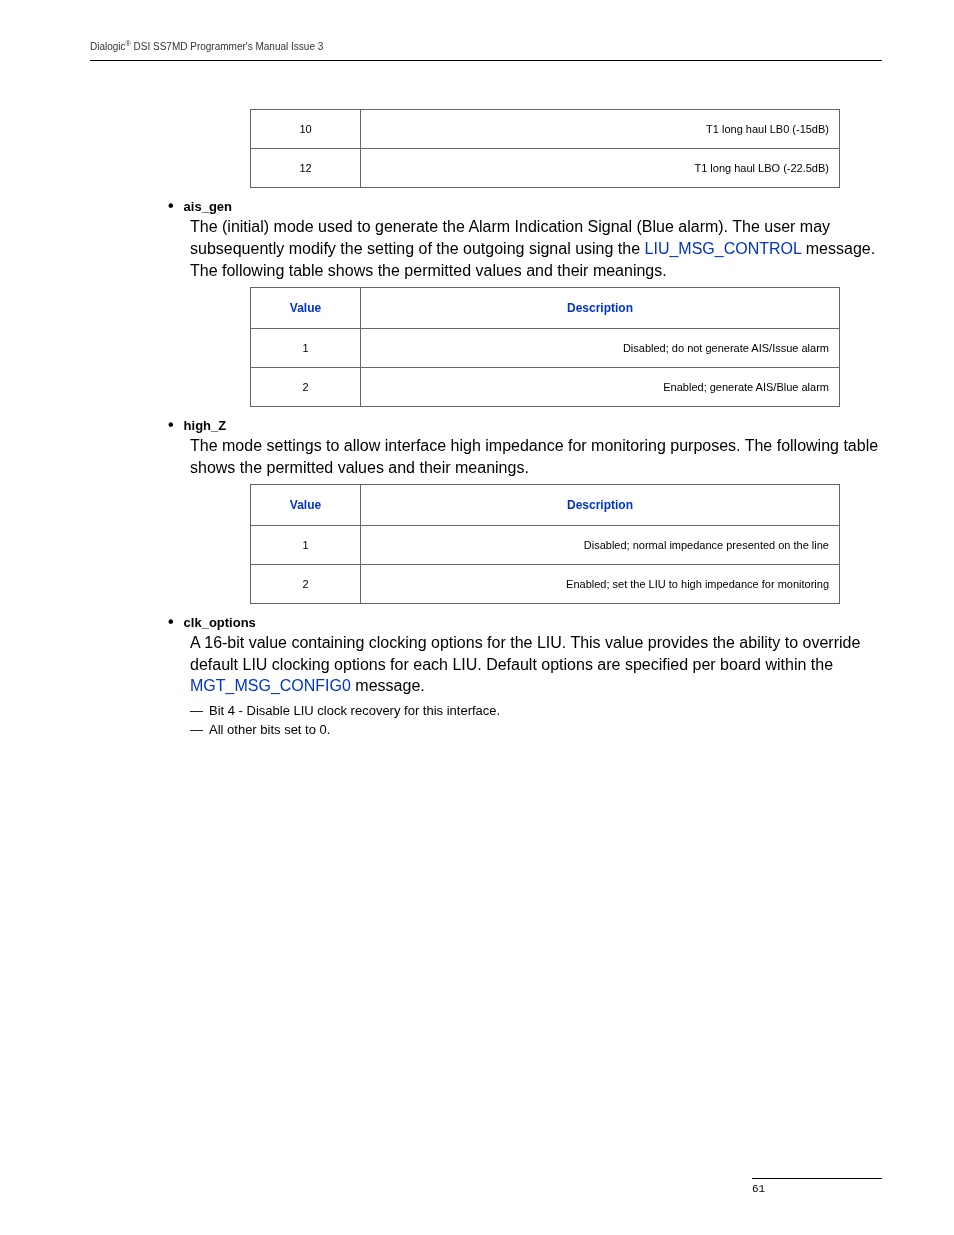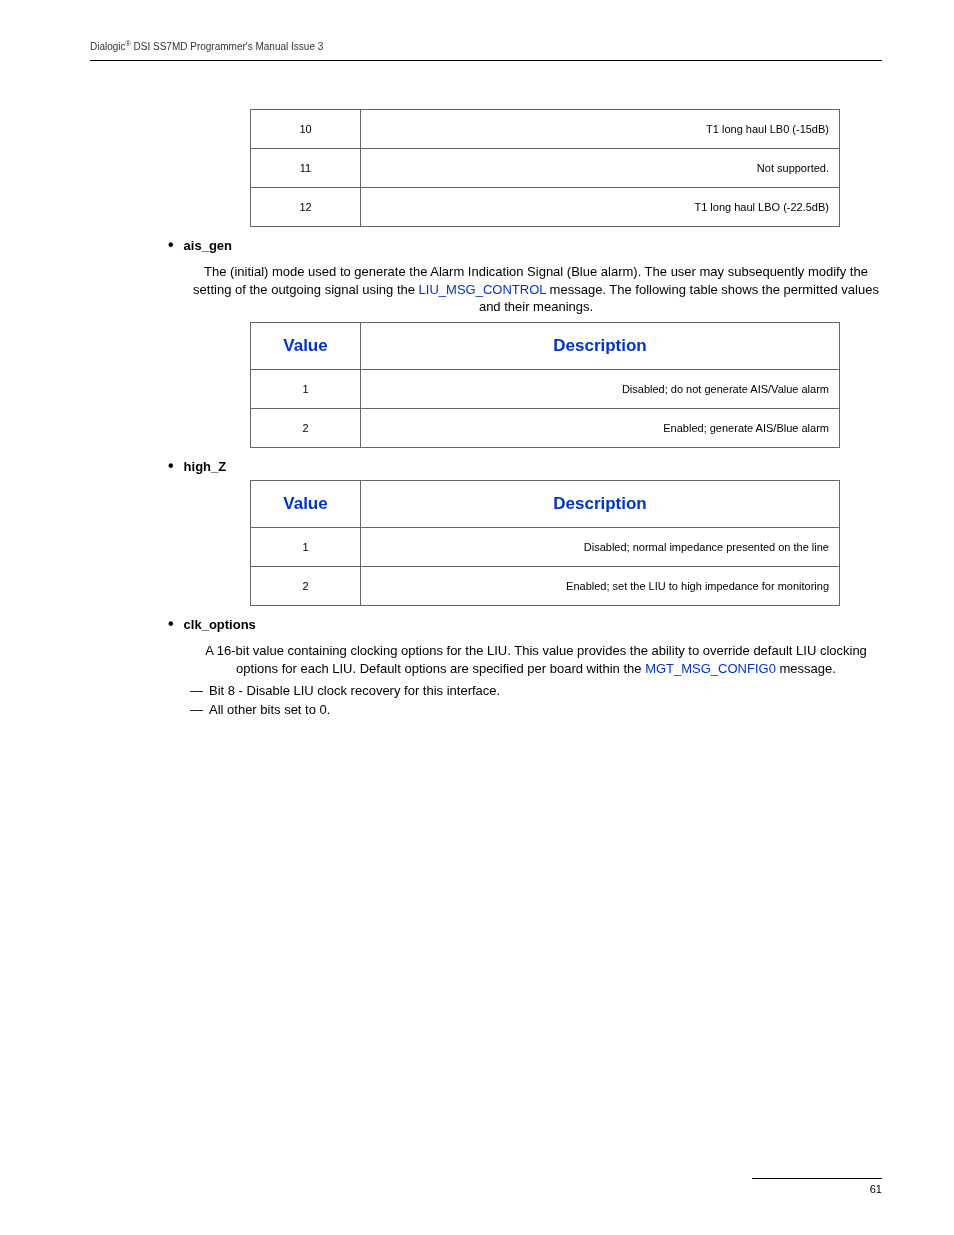--- a/index.html
+++ b/index.html
@@ -40,63 +40,63 @@
     table td, table th {
       border: 1px solid #666;
       padding: 13px 10px;
       font-size: 11px;
       vertical-align: middle;
     }
     table th {
       color: #0033cc;
       font-weight: bold;
       text-align: center;
-      font-size: 17px;
+      font-size: 12px;
     }
     table td.val { text-align: center; width: 110px; }
     table td.desc { text-align: right; }
     .bullet-section {
       margin-top: 8px;
       margin-bottom: 6px;
       margin-left: 38px;
     }
     .bullet-header {
       display: flex;
       align-items: baseline;
       gap: 10px;
       font-size: 13px;
       font-weight: bold;
     }
     .bullet-header .dot {
       font-size: 16px;
       line-height: 1;
     }
     .bullet-desc {
-      font-size: 13px;
+      font-size: 16px;
       line-height: 1.35;
       margin-left: 22px;
-      margin-top: 10px;
-      text-align: center;
+      margin-top: 2px;
     }
     .link { color: #0033cc; }
     .dash-list {
       margin-left: 22px;
       margin-top: 6px;
     }
     .dash-item {
       font-size: 13px;
       margin-bottom: 4px;
       display: flex;
       gap: 6px;
     }
     .footer {
       position: absolute;
       right: 72px;
       bottom: 40px;
-      text-align: right;
+      text-align: left;
+      font-family: Liberation Mono, monospace;
     }
     .footer-rule {
       border: none;
       border-top: 1px solid #000;
       width: 130px;
       margin-left: auto;
       margin-bottom: 4px;
     }
     .page-num { font-size: 11px; }
   </style>
@@ -112,24 +112,20 @@
 
 <div class="content">
 
   <table>
     <tbody>
         <tr>
       <td class="val">10</td>
       <td class="desc">T1 long haul LB0 (-15dB)</td>
     </tr>
     <tr>
-      <td class="val">11</td>
-      <td class="desc">Not supported.</td>
-    </tr>
-    <tr>
       <td class="val">12</td>
       <td class="desc">T1 long haul LBO (-22.5dB)</td>
     </tr>
   </tbody>
     </table>
 
   <div class="bullet-section">
     <div class="bullet-header">
       <span class="dot">•</span>
       <span>ais_gen</span>
@@ -140,34 +136,35 @@
   </div>
 
   <table>
     <tbody>
         <tr>
       <th>Value</th>
       <th>Description</th>
     </tr>
     <tr>
       <td class="val">1</td>
-      <td class="desc">Disabled; do not generate AIS/Value alarm</td>
+      <td class="desc">Disabled; do not generate AIS/Issue alarm</td>
     </tr>
     <tr>
       <td class="val">2</td>
       <td class="desc">Enabled; generate AIS/Blue alarm</td>
     </tr>
   </tbody>
     </table>
 
   <div class="bullet-section">
     <div class="bullet-header">
       <span class="dot">•</span>
       <span>high_Z</span>
     </div>
+    <div class="bullet-desc">The mode settings to allow interface high impedance for monitoring purposes. The following table shows the permitted values and their meanings.</div>
   </div>
 
   <table>
     <tbody>
         <tr>
       <th>Value</th>
       <th>Description</th>
     </tr>
     <tr>
       <td class="val">1</td>
@@ -184,21 +181,21 @@
     <div class="bullet-header">
       <span class="dot">•</span>
       <span>clk_options</span>
     </div>
     <div class="bullet-desc">
       <span>A 16-bit value containing clocking options for the LIU. This value provides the ability to override default LIU clocking options for each LIU. Default options are specified per board within the </span><span class="link">MGT_MSG_CONFIG0</span><span> message.</span>
     </div>
     <div class="dash-list">
       <div class="dash-item">
         <span>—</span>
-        <span>Bit 8 - Disable LIU clock recovery for this interface.</span>
+        <span>Bit 4 - Disable LIU clock recovery for this interface.</span>
       </div>
       <div class="dash-item">
         <span>—</span>
         <span>All other bits set to 0.</span>
       </div>
     </div>
   </div>
 
 </div>
 

